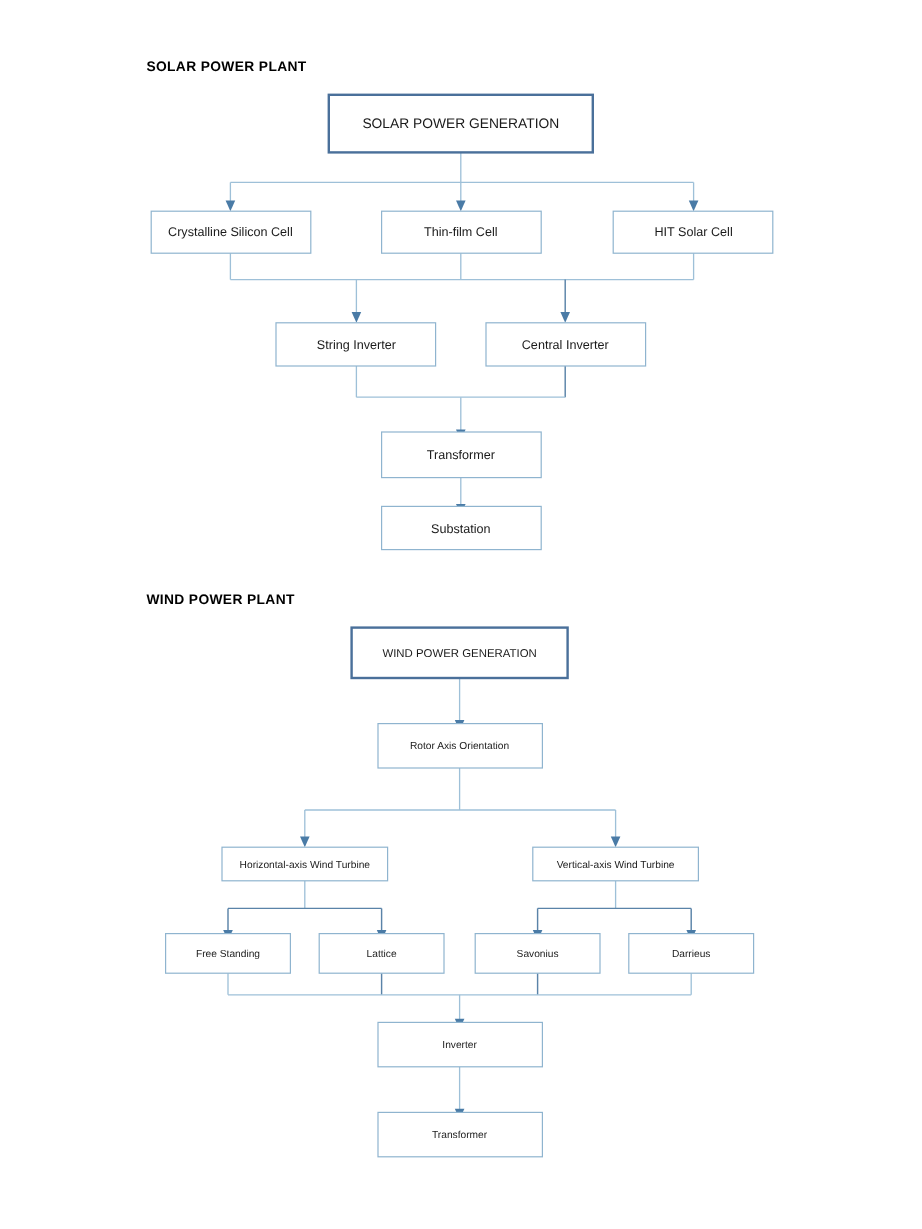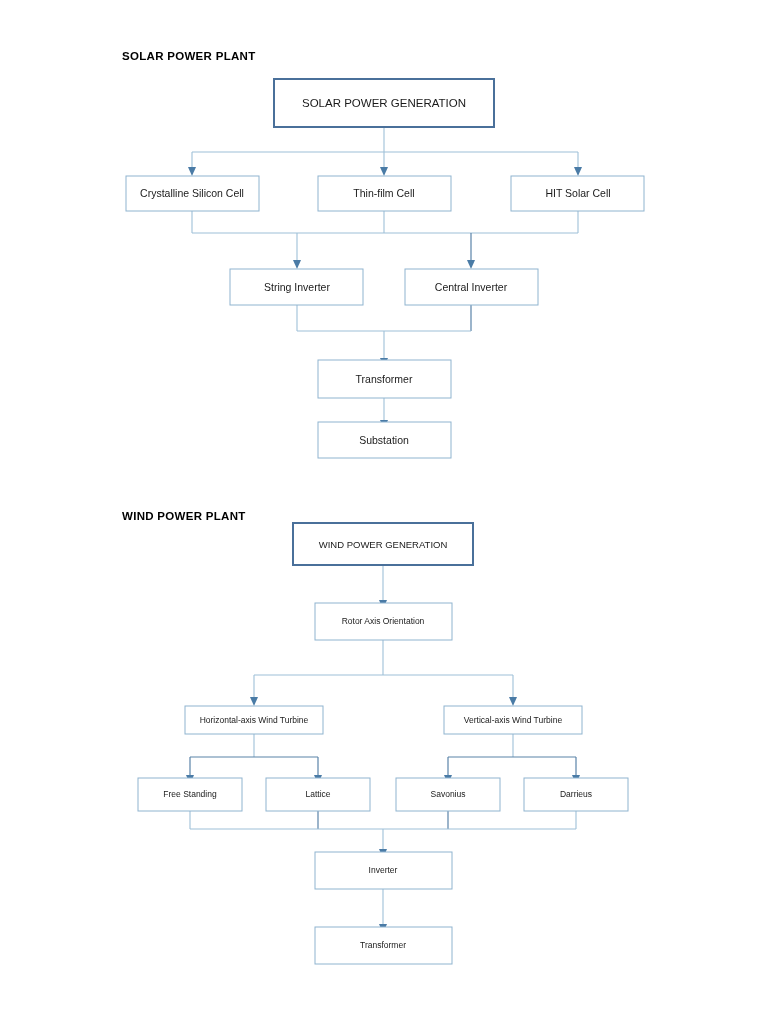--- a/index.html
+++ b/index.html
@@ -23,21 +23,21 @@
   .section-title {
     position: absolute;
     font-family: "Liberation Sans", sans-serif;
     font-weight: bold;
     font-size: 11.5px;
     letter-spacing: 0.3px;
     color: #000000;
     white-space: nowrap;
   }
   #solar-title { left: 122px; top: 50px; }
-  #wind-title  { left: 122px; top: 510px; }
+  #wind-title  { left: 122px; top: 494px; }
 
   svg.flow {
     position: absolute;
     left: 0;
     top: 0;
     width: 768px;
     height: 1024px;
     overflow: visible;
   }
   .node-rect {

